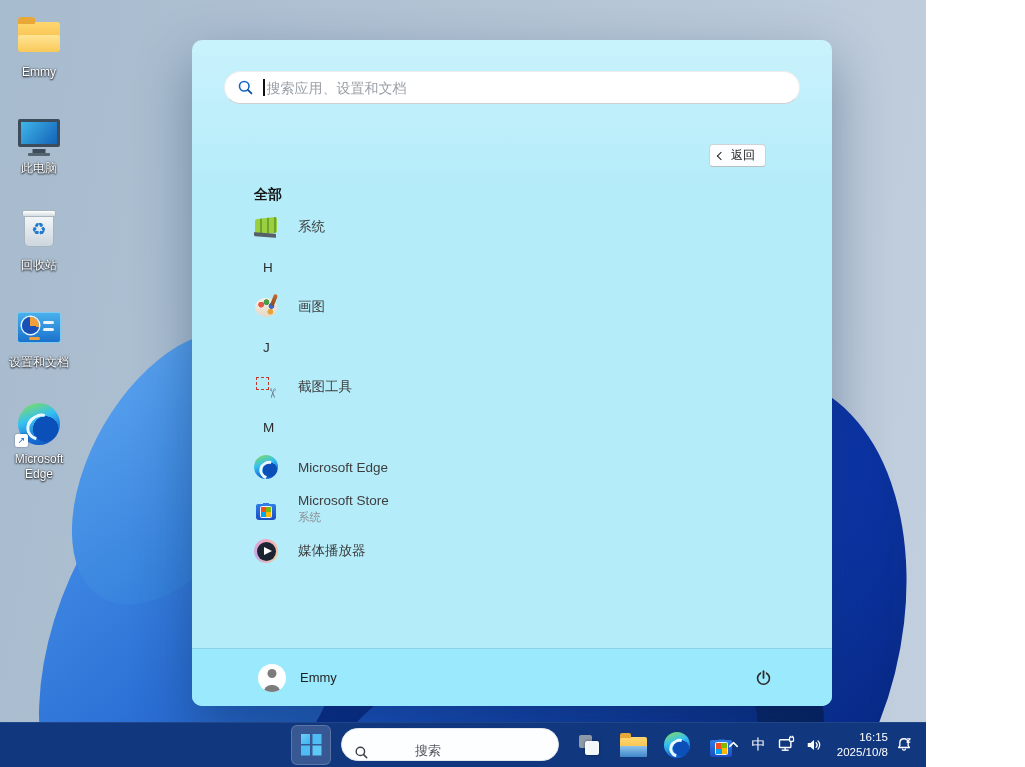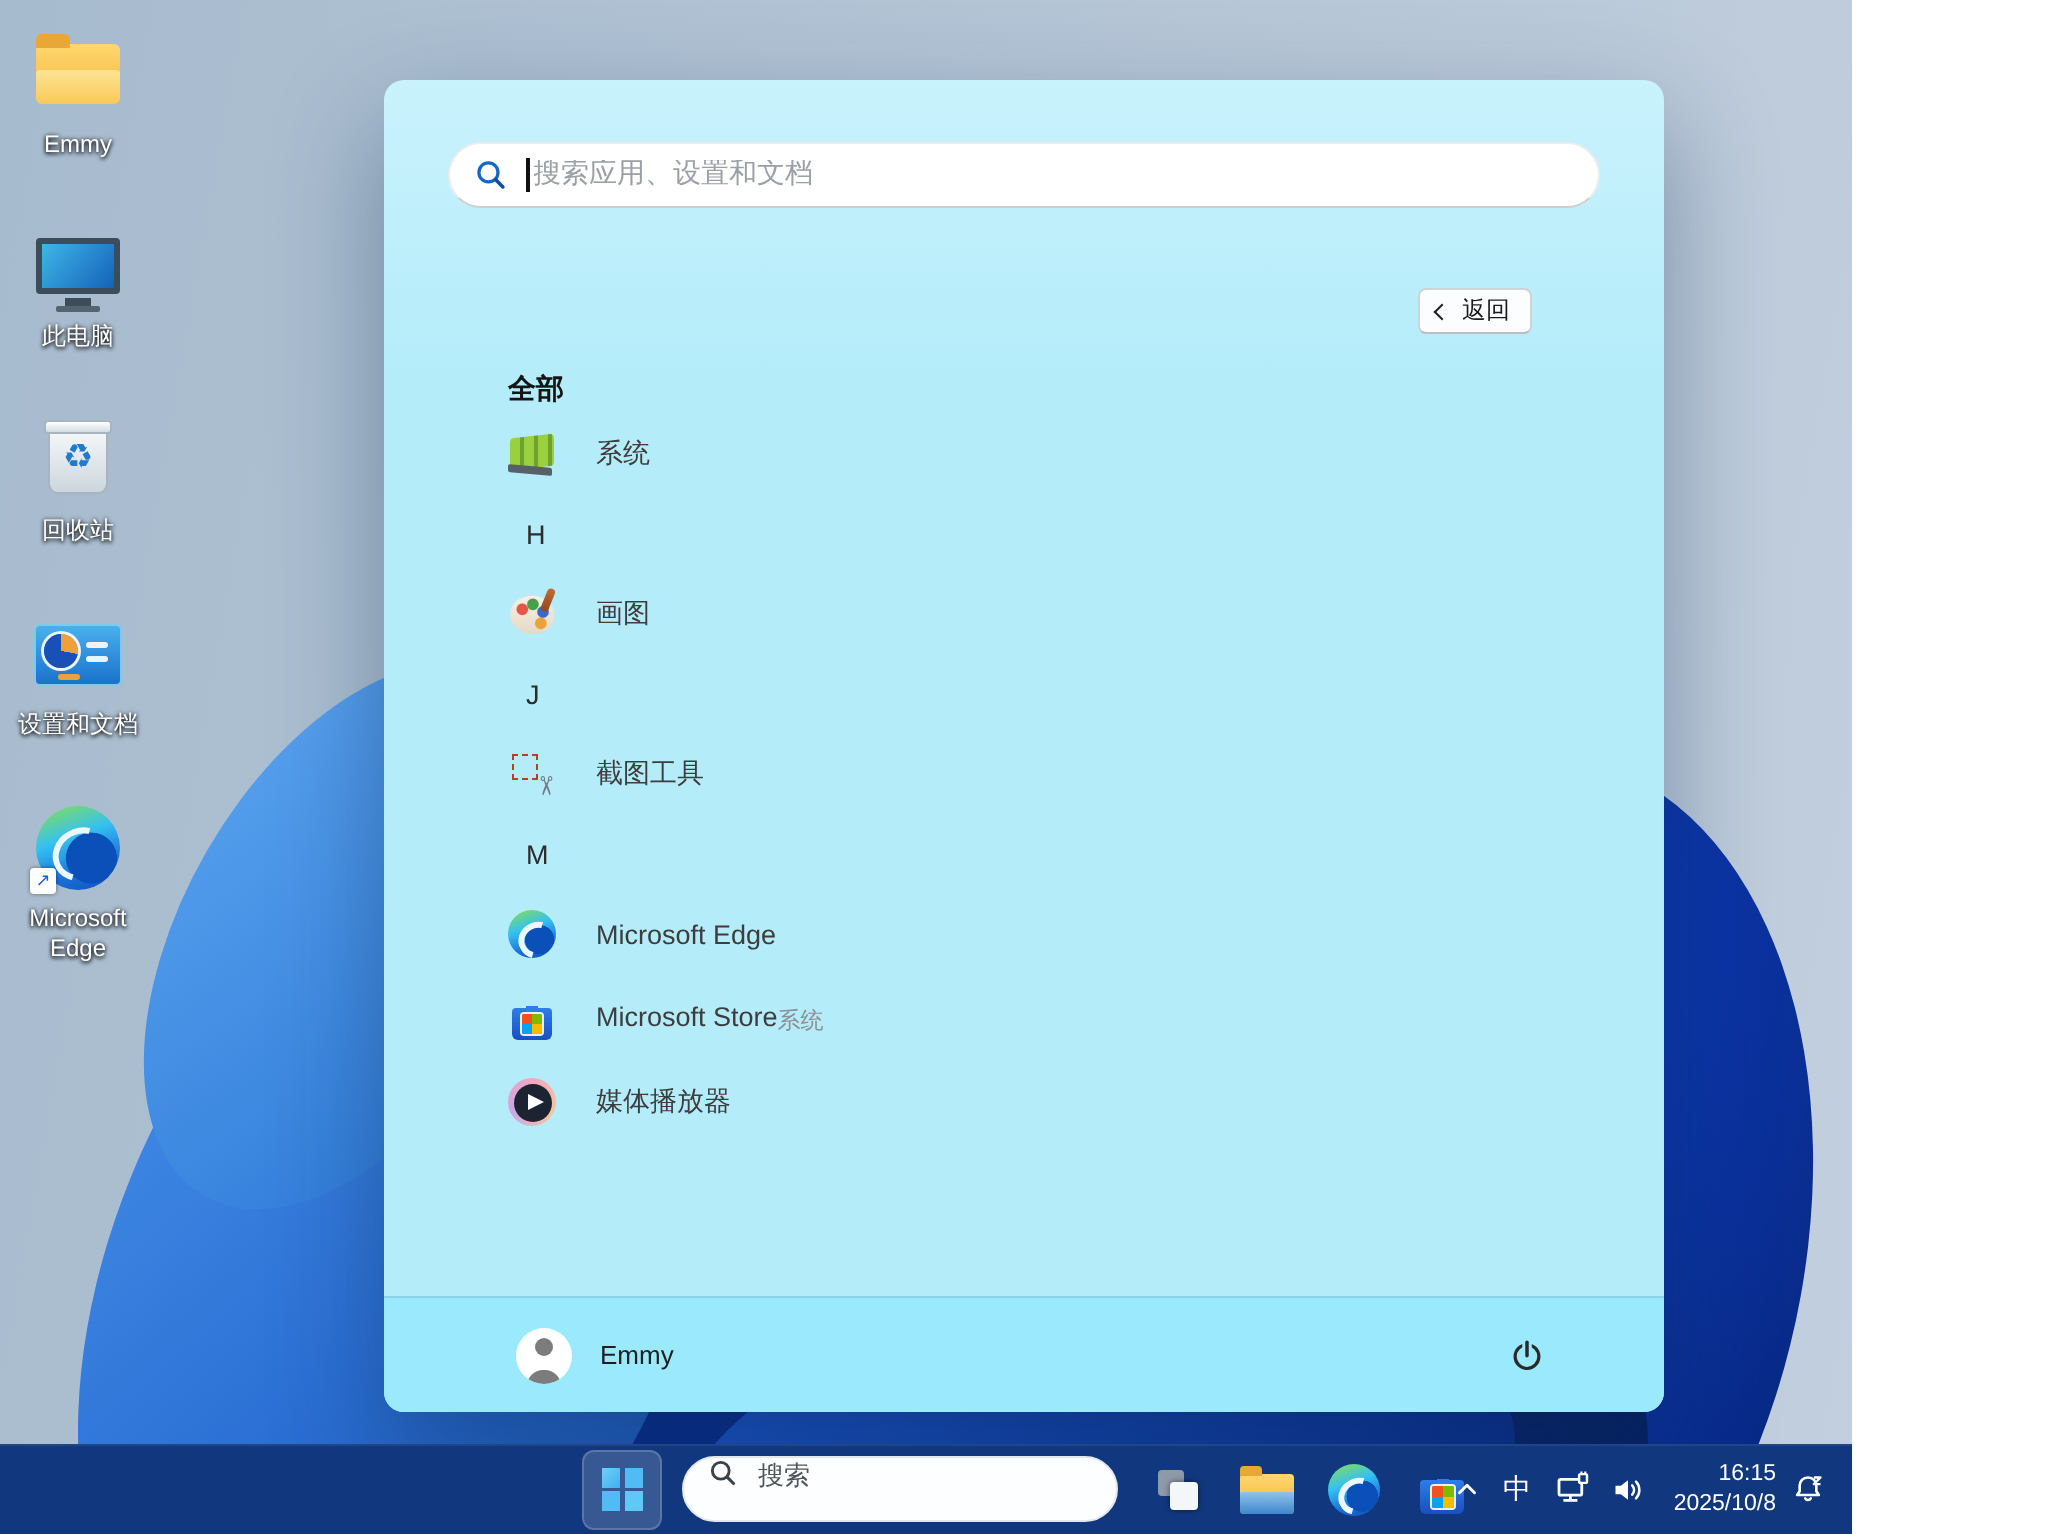--- a/index.html
+++ b/index.html
@@ -59,35 +59,35 @@
 
   
   .start-panel { position:absolute; left:192px; top:40px; width:640px; height:666px; border-radius:10px;
         background:linear-gradient(#c9f2fc, #b5ecfa 22%); box-shadow:0 22px 55px rgba(8,40,80,.38); }
 
   .search-box { position:absolute; left:32px; right:32px; top:31px; height:33px; background:#fff;
         border:1px solid #ececec; border-bottom-color:#cfcfcf; border-radius:17px; display:flex; align-items:center; padding:0 12px; }
   .search-box svg { flex:0 0 auto; }
   .caret { width:1.5px; height:17px; background:#111; margin-left:9px; }
   .search-input { flex:1; border:none; outline:none; background:transparent; font-size:14px; color:#222; margin-left:2px;
-        font-family:Liberation Mono, monospace; }
+        font-family:Liberation Sans, sans-serif; }
   .search-input::placeholder { color:#9aa0a6; opacity:1; }
 
   .panel-header { position:absolute; left:62px; top:146px; font-size:14px; font-weight:700; color:#151515; }
 
   .back-btn { position:absolute; right:66px; top:104px; height:23px; padding:0 10px 0 8px; background:#fbfdfe;
         border:1px solid #cdd3d7; border-bottom-color:#b8bec2; border-radius:4px; display:flex; align-items:center; gap:7px;
         font-size:12px; color:#1b1b1b; cursor:default; }
   .chev-left { width:6px; height:6px; border-left:1.4px solid #222; border-bottom:1.4px solid #222; transform:rotate(45deg); }
 
   .app-list { position:absolute; left:62px; top:167px; right:40px; }
   .row { display:flex; align-items:center; height:40px; }
   .row.two-line { height:44px; }
   .row-label { font-size:13.5px; color:#3d3d3d; margin-left:20px; }
-  .row-text { margin-left:20px; display:flex; flex-direction:row; justify-content:center; }
+  .row-text { margin-left:20px; display:flex; flex-direction:column; justify-content:center; }
   .row-text .row-label { margin-left:0; }
   .row-sub { font-size:11.5px; color:#8a9096; margin-top:2px; }
   .sec-label { font-size:13.5px; color:#2c2c2c; padding-left:9px; }
 
   
   .ic { position:relative; width:24px; height:24px; flex:0 0 24px; }
   .ic-system { }
   .ic-system::before { content:""; position:absolute; left:1px; top:3px; width:22px; height:16px; border-radius:2px;
         background:repeating-linear-gradient(90deg,#9ad03f 0 5px,#6fa32c 5px 7px); transform:skewY(-6deg); }
   .ic-system::after { content:""; position:absolute; left:0; bottom:2px; width:22px; height:4px; background:#57606a; transform:skewY(5deg); border-radius:1px; }
@@ -148,21 +148,21 @@
   .taskbar { position:absolute; left:0; right:0; bottom:0; height:45px; background:#11387e; box-shadow:inset 0 1px 0 rgba(255,255,255,.07); }
   .tb-center { position:absolute; left:291px; top:0; height:100%; display:flex; align-items:center; gap:4px; }
   .tb-btn { width:40px; height:40px; border-radius:6px; display:flex; align-items:center; justify-content:center; position:relative; }
   .tb-btn.active { background:rgba(255,255,255,.16); box-shadow:inset 0 0 0 1px rgba(255,255,255,.18); }
 
   .win-logo { position:relative; width:21px; height:21px; }
   .win-logo::before { content:""; position:absolute; left:0; top:0; width:9.5px; height:9.5px; background:linear-gradient(135deg,#6fd0f8,#3fb1ef);
         box-shadow:11.5px 0 0 #4fbdf4, 0 11.5px 0 #4fbdf4, 11.5px 11.5px 0 #5ec8f6; }
 
   .tb-search { width:218px; height:33px; background:#fdfeff; border:1px solid #e3e8ec; border-radius:17px;
-        display:flex; align-items:flex-start; padding:0 12px; margin:0 6px; }
+        display:flex; align-items:flex-end; padding:0 12px; margin:0 6px;gap:36px; }
   .tb-search-label { font-size:13px; color:#4f555c; margin-left:10px; }
 
   .tb-taskview { position:relative; width:24px; height:24px; }
   .tb-taskview::before { content:""; position:absolute; left:2px; top:2px; width:13px; height:13px; border-radius:2px; background:#8e9aa8; }
   .tb-taskview::after { content:""; position:absolute; left:8px; top:8px; width:14px; height:14px; border-radius:2px; background:#f4f7fa; box-shadow:0 0 3px rgba(0,0,0,.5); }
 
   .tb-folder { position:relative; width:27px; height:20px; background:linear-gradient(#ffd76e,#f3b33c); border-radius:2px; margin-top:4px; }
   .tb-folder::before { content:""; position:absolute; left:0; top:-4px; width:11px; height:5px; background:#e8a838; border-radius:2px 2px 0 0; }
   .tb-folder::after { content:""; position:absolute; left:0; right:0; bottom:0; height:11px; background:linear-gradient(#8ec3ea,#3f87cc); border-radius:1px 1px 2px 2px; }
 

